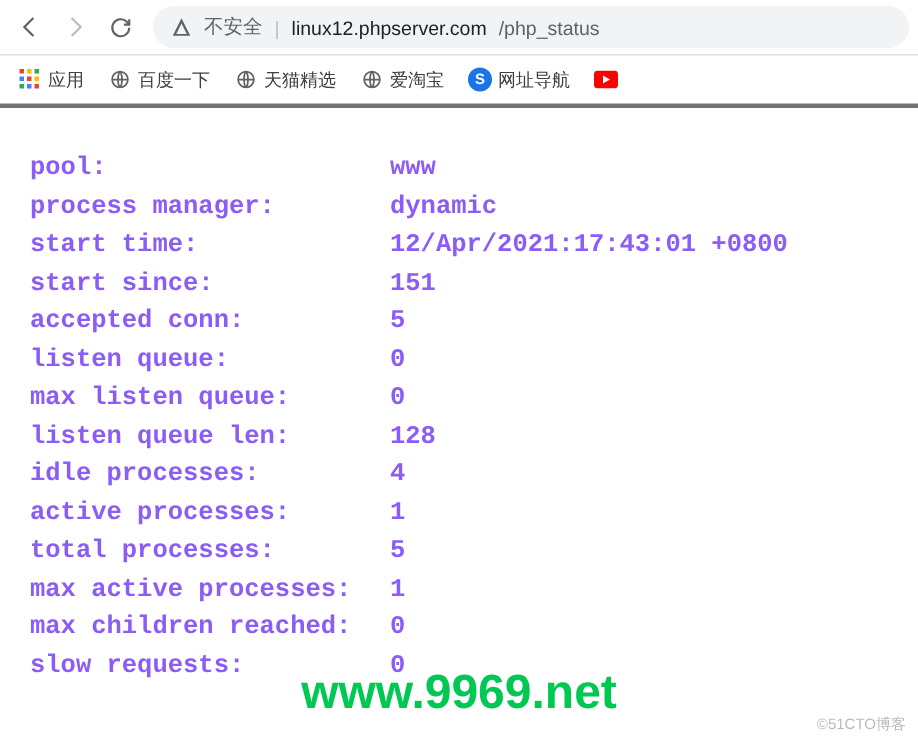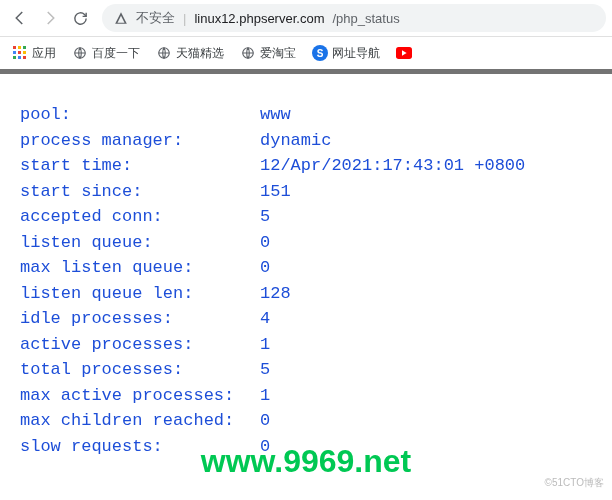--- a/index.html
+++ b/index.html
@@ -8,27 +8,27 @@
     border-bottom:1px solid #e0e0e0;gap:2px;}
   .nav-btn{width:28px;height:28px;border-radius:50%;display:flex;
     align-items:center;justify-content:center;color:#5f6368;}
   .nav-btn.disabled{color:#bdbdbd;}
   .omnibox{flex:1;height:28px;margin-left:6px;border-radius:14px;
     background:#f1f3f4;display:flex;align-items:center;padding:0 12px;
     font-size:13px;color:#5f6368;gap:8px;}
   .url-text{color:#202124;}
   .url-path{color:#5f6368;}
   .bookmarks{display:flex;align-items:center;height:32px;padding:0 6px;
-    border-bottom:5px solid #737373;gap:4px;font-size:12px;color:#3c4043;}
+    border-bottom:3px solid #737373;gap:4px;font-size:12px;color:#3c4043;}
   .bm{display:flex;align-items:center;gap:4px;padding:3px 6px;
     border-radius:4px;white-space:nowrap;}
   .bm-ico{width:16px;height:16px;display:flex;align-items:center;
     justify-content:center;border-radius:3px;font-size:10px;font-weight:bold;}
   .page{padding:28px 20px 0 20px;font-family:"Courier New",Courier,monospace;
-    font-size:17px;line-height:1.5;color:#1d4ed8;}
+    font-size:17px;line-height:1.5;color:#8b5cf6;font-weight:bold;}
   .row{display:flex;}
   .key{width:240px;white-space:pre;}
   .val{white-space:pre;}
   .watermark{position:absolute;left:0;right:0;bottom:20px;text-align:center;
     font-size:32px;font-weight:bold;color:#00c853;font-family:Arial;}
   .tiny-wm{position:absolute;right:8px;bottom:10px;font-size:10px;color:#bbb;}
   svg{display:block;}
 </style>
 </head>
 <body>

